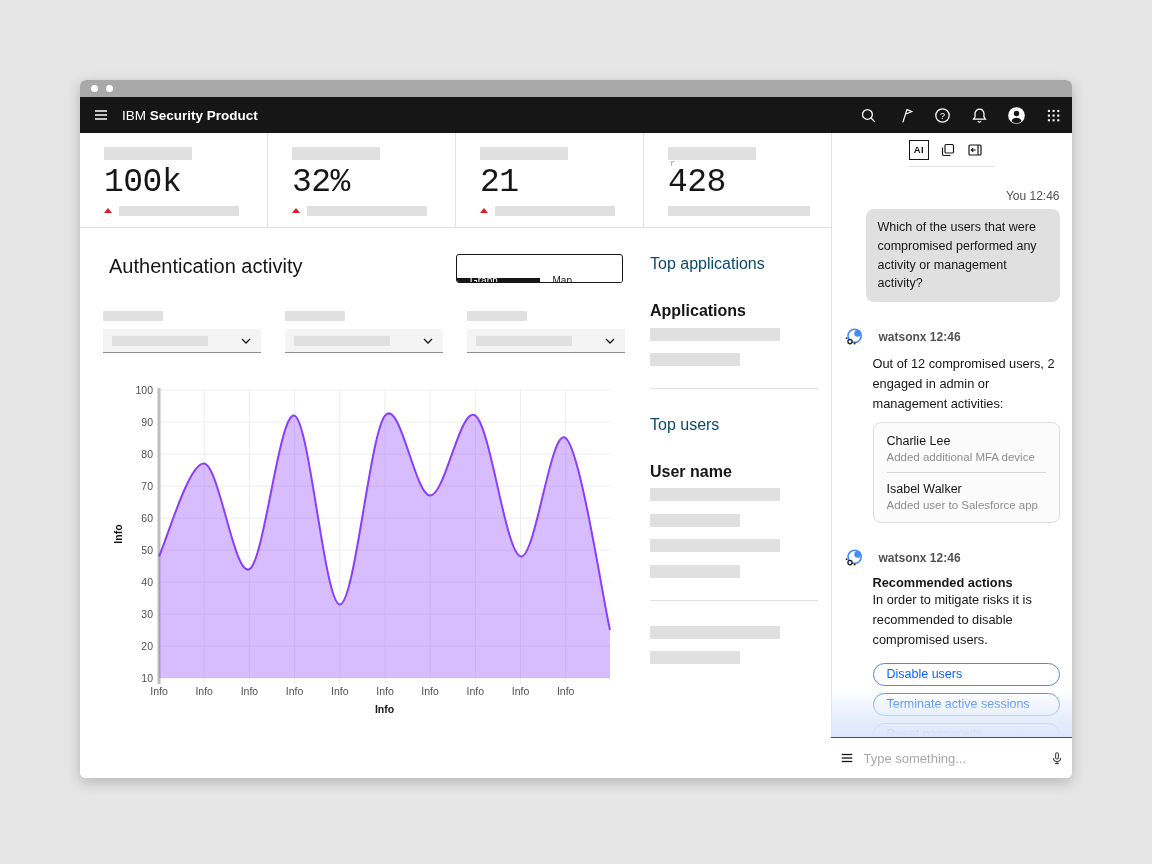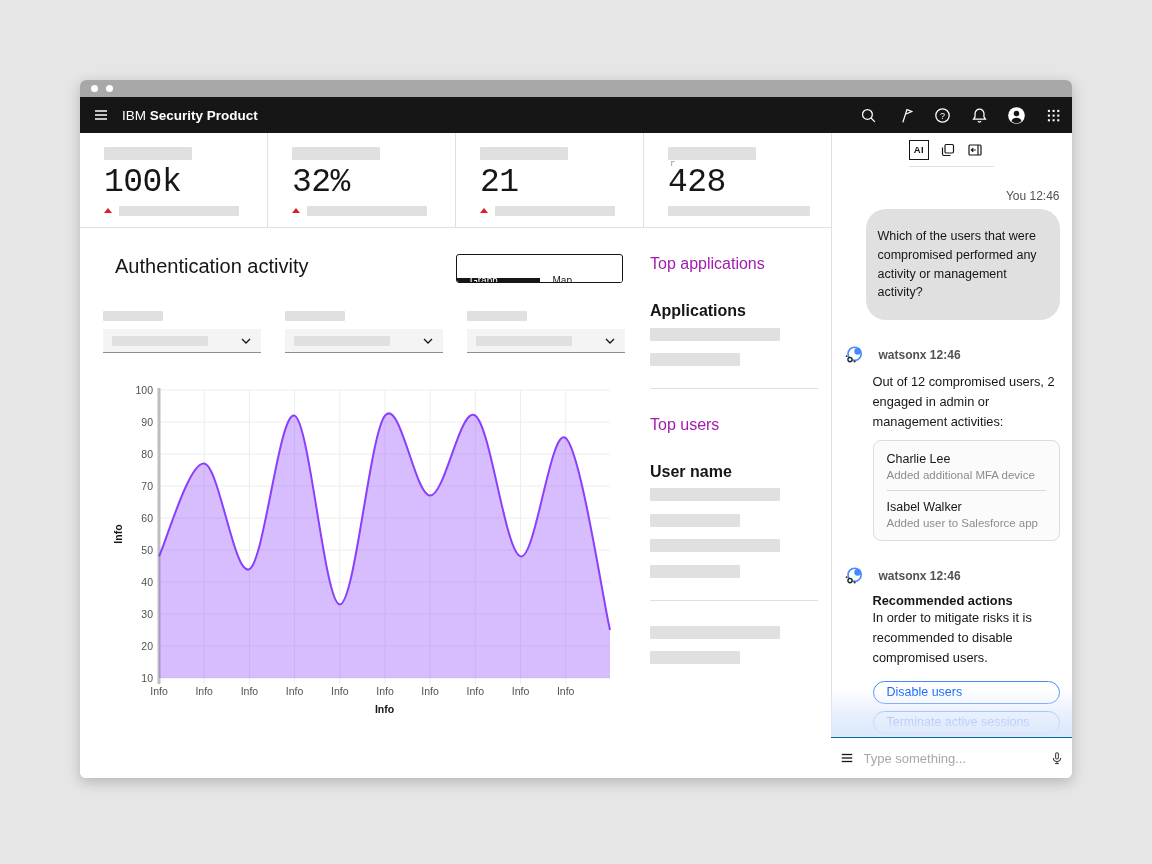--- a/index.html
+++ b/index.html
@@ -31,55 +31,55 @@
   .kpi:last-child { border-right:none; }
   .kpi-sk-label { width:88px; height:13px; }
   .kpi-value { font-size:33px; font-weight:300; color:#161616; margin-top:5px; line-height:1.08; letter-spacing:-.5px; }
   .kpi-bottom { display:flex; align-items:center; gap:7px; margin-top:5px; }
   .caret-up { width:0; height:0; border-left:4px solid transparent; border-right:4px solid transparent; border-bottom:5px solid #da1e28; }
   .kpi-sk-trend { width:120px; height:10px; }
   .kpi-sk-trend.wide { width:142px; }
   .kpi-annotation { position:absolute; left:26px; top:26px; font-size:9px; color:#9a9a9a; }
 
   
-  .section-title { position:absolute; left:35px; top:122px; font-size:20px; font-weight:400; color:#161616; }
+  .section-title { position:absolute; left:29px; top:122px; font-size:20px; font-weight:400; color:#161616; }
   .toggle { position:absolute; left:376px; top:121px; width:167px; height:29px; display:flex;
             border:1px solid #161616; border-radius:3px; overflow:hidden; background:#fff; }
   .toggle-opt { flex:1; display:flex; align-items:center; padding-left:13px; font-size:10px; color:#161616; cursor:pointer; background:#fff;margin-top:23px; }
   .toggle-opt.selected { background:#161616; color:#fff; }
 
   .filter { position:absolute; top:178px; width:158px; }
   .filter.f1 { left:23px; } .filter.f2 { left:205px; } .filter.f3 { left:387px; }
   .filter-sk-label { width:60px; height:10px; margin-bottom:8px; }
   .select { height:24px; background:#f4f4f4; border-bottom:1px solid #8d8d8d; display:flex; align-items:center;
             justify-content:space-between; padding:0 10px 0 9px; cursor:pointer; }
   .select .sk { width:96px; height:10px; }
 
   .chart-wrap { position:absolute; left:20px; top:250px; width:522px; height:338px; }
   #auth-chart text.tick { font-family:"Liberation Sans",sans-serif; font-size:10.5px; fill:#525252; }
   #auth-chart text.axis-title { font-family:"Liberation Sans",sans-serif; font-size:10.5px; font-weight:bold; fill:#161616; }
 
   
   .rightcol { position:absolute; left:570px; top:0; width:168px; }
-  .rc-title { position:absolute; font-size:16px; color:#a21caf; font-weight:400; }
+  .rc-title { position:absolute; font-size:16px; color:#0c4a6e; font-weight:400; }
   .rc-colhead { position:absolute; font-size:16px; font-weight:700; color:#161616; }
   .rc-bar { position:absolute; height:13px; }
   .rc-bar.long { width:130px; } .rc-bar.short { width:90px; }
   .rc-div { position:absolute; width:168px; border-top:1px solid #e0e0e0; }
 
   
   .chat-header { height:34px; border-bottom:1px solid #e0e0e0; display:flex; align-items:center;
                  justify-content:flex-end; gap:11px; padding-right:11px; flex:none; }
   .ai-badge { width:20px; height:20px; border:1px solid #161616; display:flex; align-items:center; justify-content:center;
               font-size:9.5px; font-weight:700; color:#161616; letter-spacing:.4px; cursor:pointer; }
   .chat-hicon { color:#161616; display:flex; cursor:pointer; }
 
   .chat-body { flex:1; position:relative; overflow:hidden; padding:0 13px; min-height:0; }
   .msg-meta-user { text-align:right; color:#525252; font-size:12px; margin-top:22px; }
-  .bubble { background:#e0e0e0; border-radius:20px; padding:18px 12px; margin-top:6px; margin-left:22px;
+  .bubble { background:#e0e0e0; border-radius:8px; padding:9px 12px; margin-top:6px; margin-left:22px;
             font-size:12.5px; line-height:1.5; color:#161616; }
   .asst-head { display:flex; align-items:center; gap:15px; margin-top:25px;font-weight:bold; }
   .asst-meta { font-size:12px; color:#525252; }
   .asst-content { margin-left:29px; margin-top:7px; width:187px; }
   .asst-text { font-size:12.8px; line-height:1.55; color:#161616; }
   .asst-heading { font-size:12.8px; font-weight:700; color:#161616; }
   .info-card { margin-top:9px; border:1px solid #dcdcdc; background:#fbfbfb; border-radius:8px; padding:11px 13px; }
   .card-name { font-size:12.5px; color:#161616; font-weight:500; }
   .card-detail { font-size:11.5px; color:#8d8d8d; margin-top:3px; }
   .card-div { border-top:1px solid #d8d8d8; margin:9px 0; }

